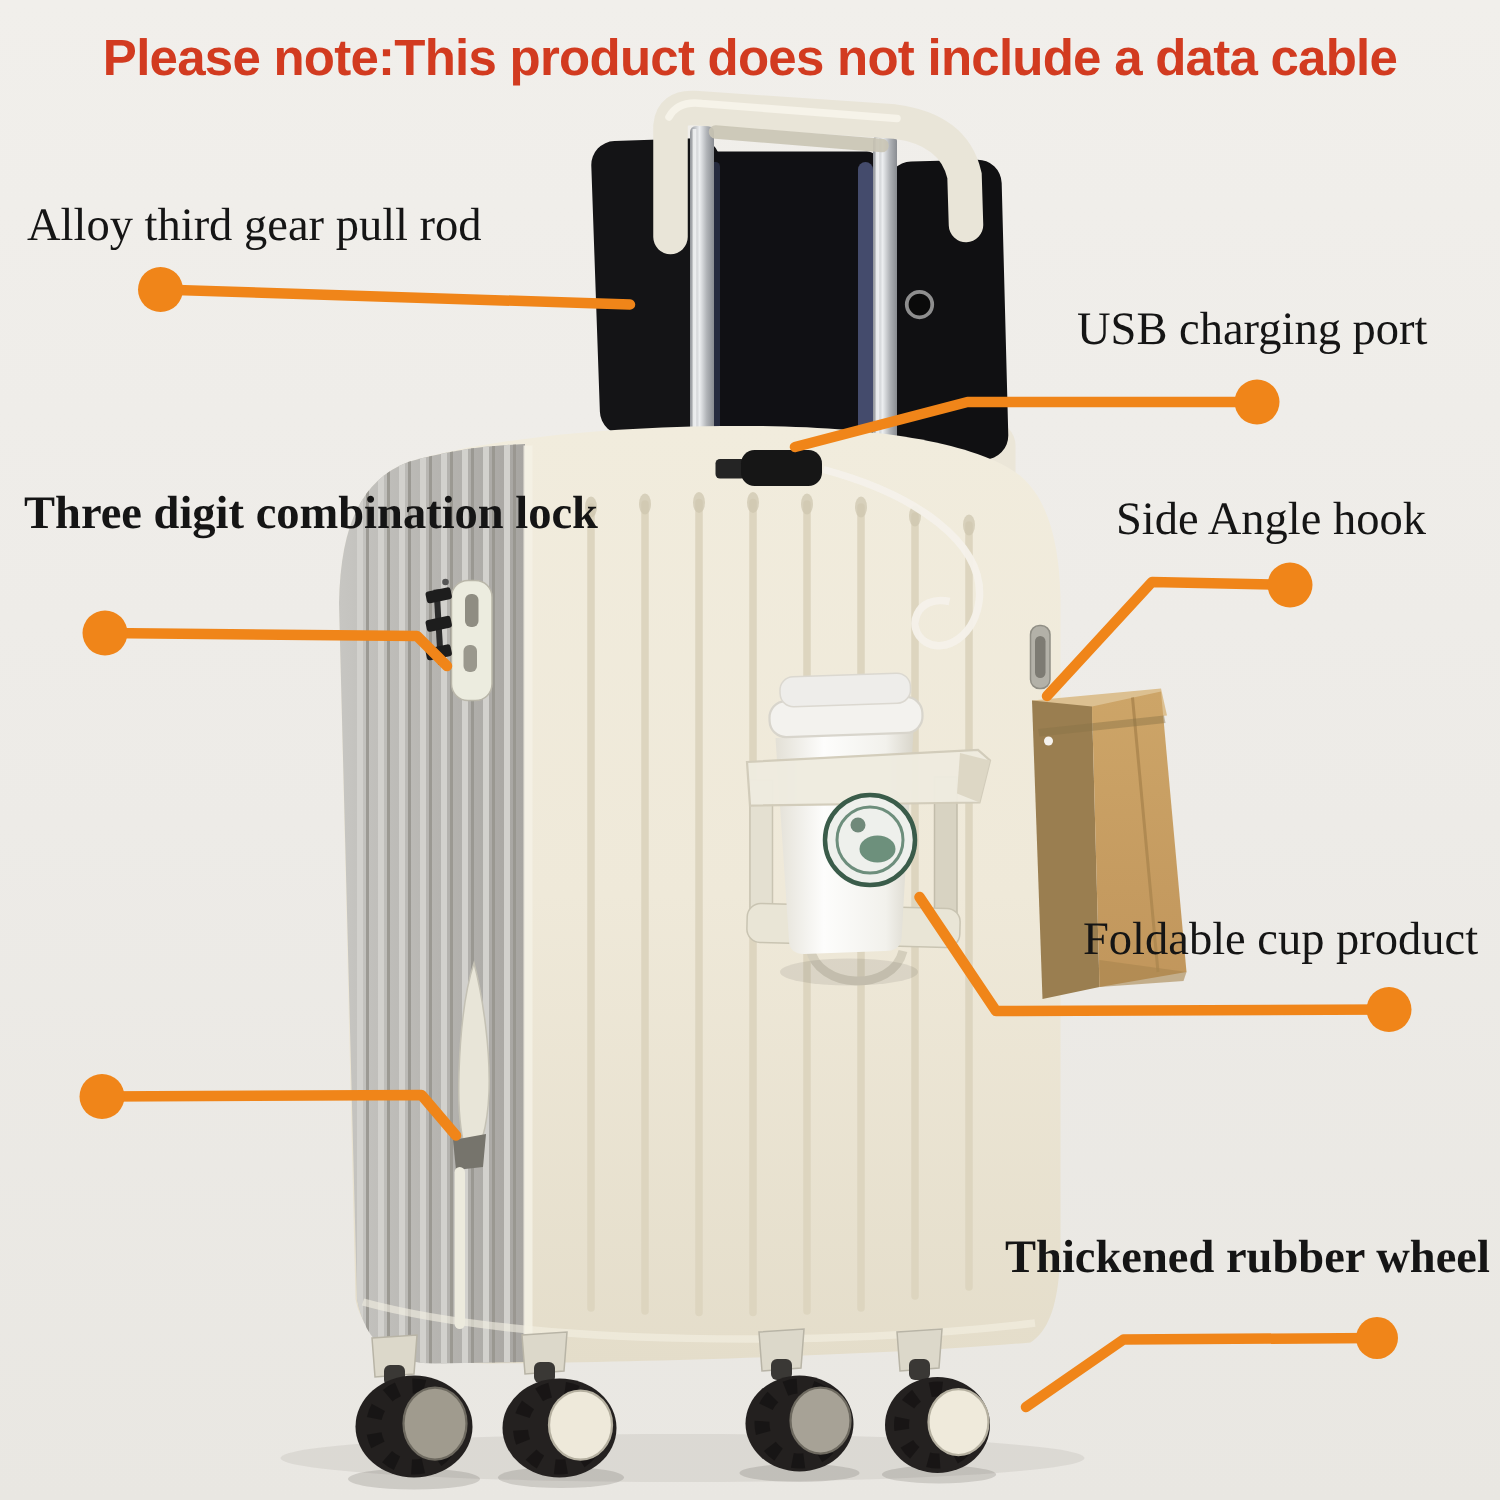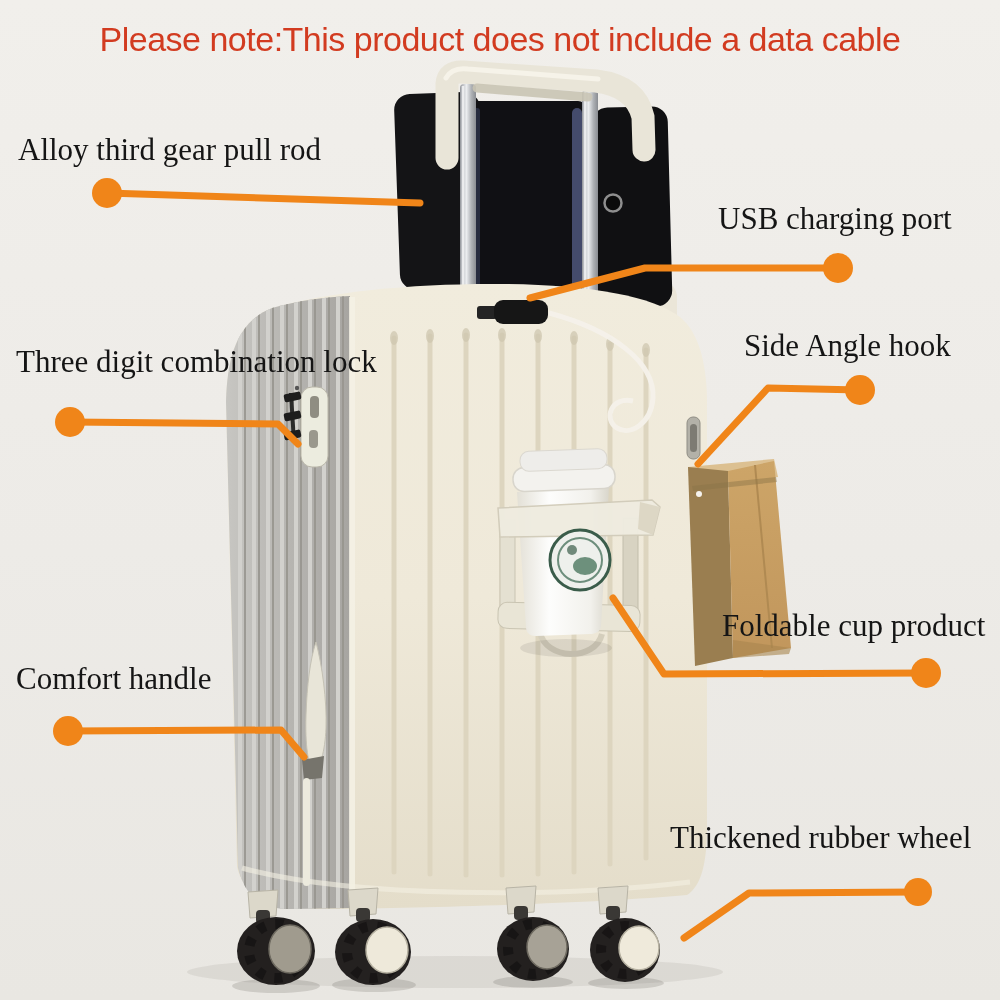--- a/index.html
+++ b/index.html
@@ -9,33 +9,33 @@
     --bg:#edebe7;
   }
   html,body{margin:0;padding:0;}
   .stage{
     position:relative;width:1000px;height:1000px;overflow:hidden;
     background:linear-gradient(180deg,#f1efeb 0%,#edebe7 55%,#e9e7e2 100%);
     font-family:"Liberation Serif", serif;
   }
   .notice{
     position:absolute;top:20px;left:0;width:1000px;text-align:center;
-    font-family:"Liberation Sans", sans-serif;font-weight:normal;
+    font-family:"Liberation Sans", sans-serif;font-weight:bold;
     font-size:34px;letter-spacing:-0.5px;color:var(--notice);white-space:nowrap;
   }
   .label{
     position:absolute;font-size:31px;line-height:1.05;color:var(--label);white-space:nowrap;
   }
   .lbl-pull-rod{left:18px;top:134px;}
   .lbl-usb{left:718px;top:203px;}
-  .lbl-lock{left:16px;top:346px;}
+  .lbl-lock{left:16px;top:326px;font-weight:bold;}
   .lbl-hook{left:744px;top:330px;text-align:right;}
   .lbl-cup{left:722px;top:610px;}
   .lbl-handle{left:16px;top:663px;}
-  .lbl-wheel{left:670px;top:822px;}
+  .lbl-wheel{left:670px;top:822px;font-weight:bold;}
   .art{position:absolute;left:0;top:0;}
   .accent-stroke{stroke:var(--accent);}
   .accent-fill{fill:var(--accent);}
 </style>
 </head>
 <body>
 
 <div class="stage">
 
   <svg class="art" width="1000" height="1000" viewBox="0 0 1000 1000">
@@ -274,15 +274,14 @@
       </g>
     </g>
   </svg>
 
   <div class="notice">Please note:This product does not include a data cable</div>
   <div class="label lbl-usb">USB charging port</div>
   <div class="label lbl-pull-rod">Alloy third gear pull rod</div>
   <div class="label lbl-lock">Three digit combination lock</div>
   <div class="label lbl-hook">Side Angle hook</div>
   <div class="label lbl-cup">Foldable cup product</div>
-  <div class="label lbl-handle">Comfort handle</div>
   <div class="label lbl-wheel">Thickened rubber wheel</div>
 </div>
 
 </body></html>

